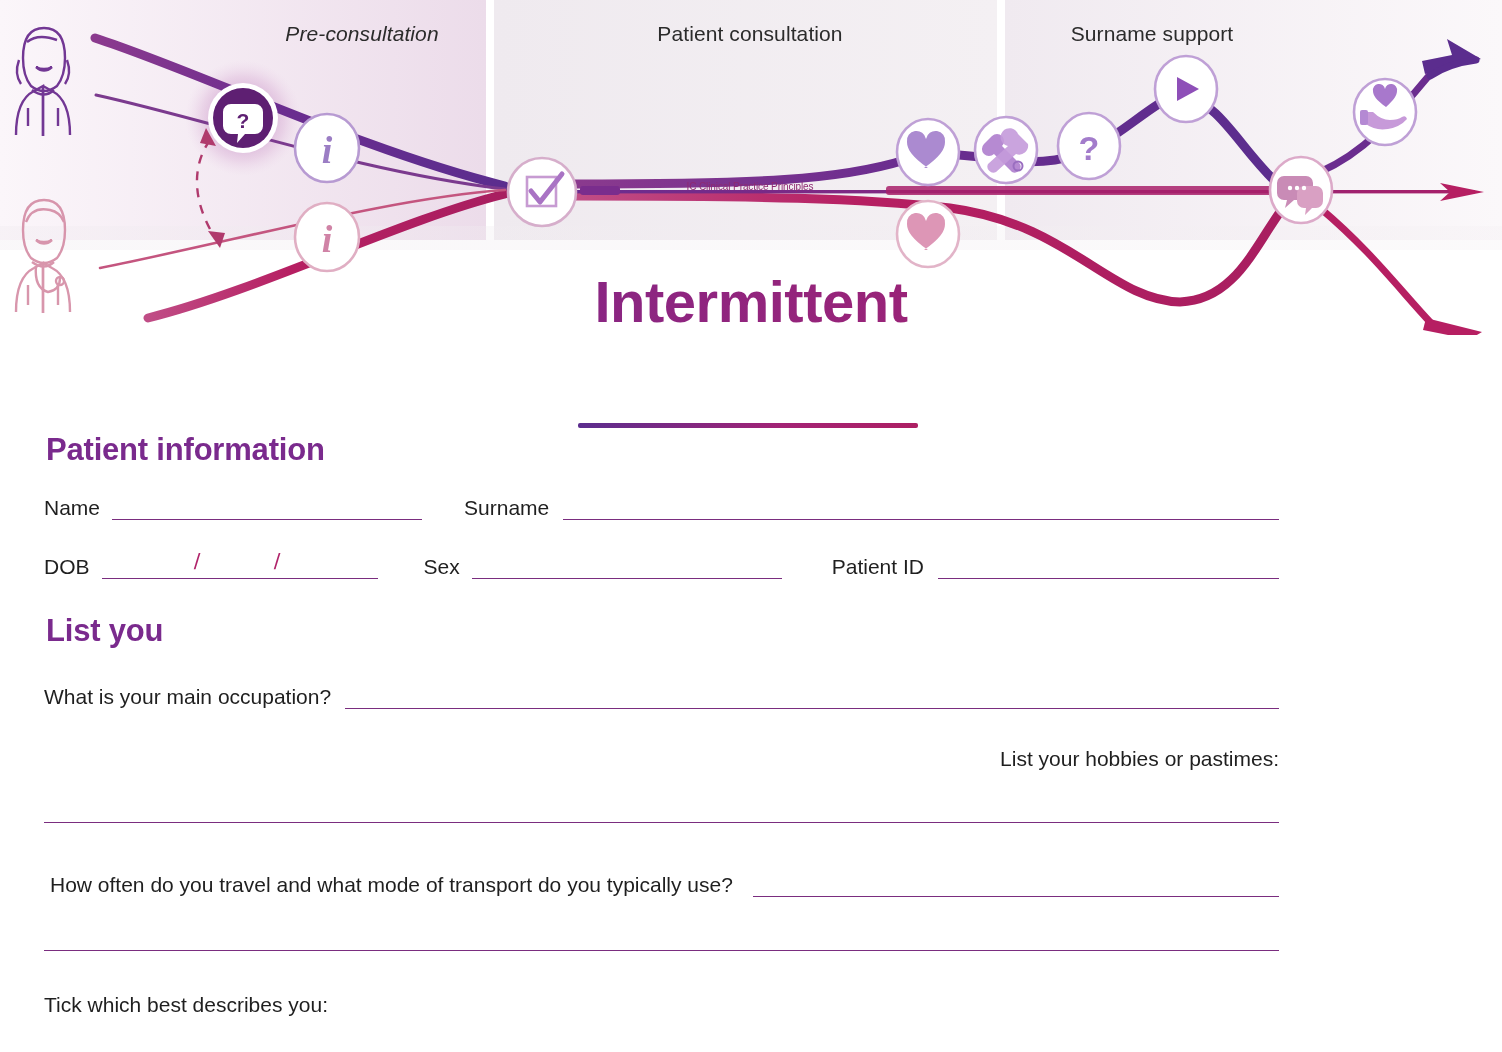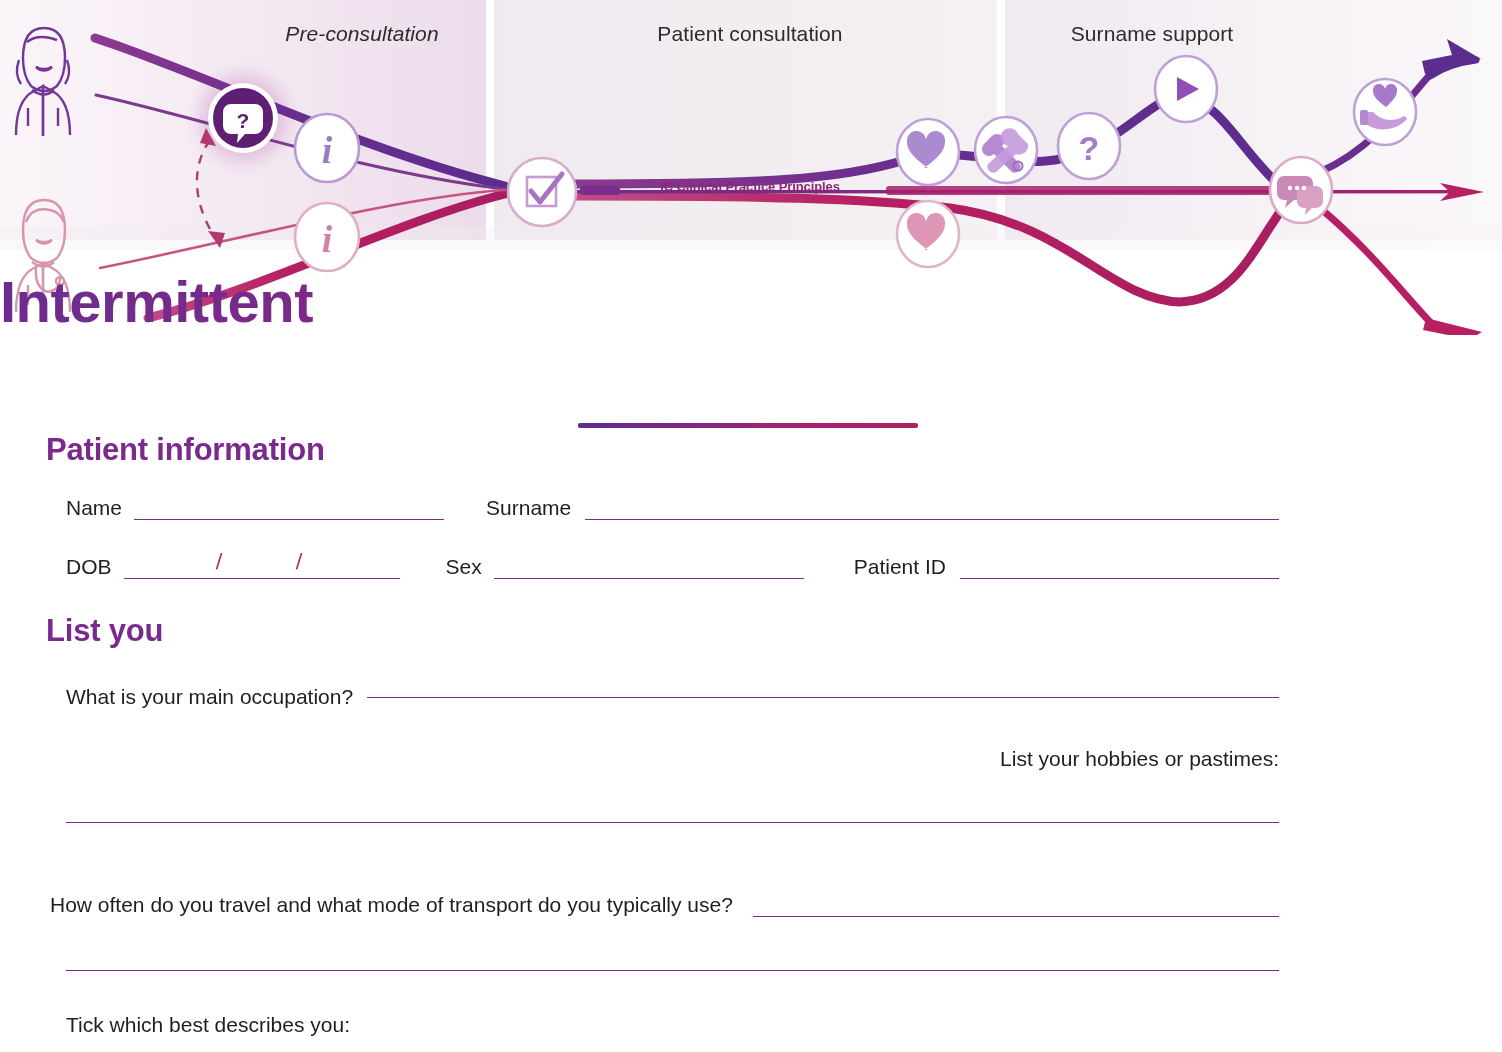--- a/index.html
+++ b/index.html
@@ -28,30 +28,30 @@
     transform: translateX(-50%);
   }
   #stage-0 { left: 362px; top: 22px; font-style: italic; }
   #stage-1 { left: 750px; top: 22px; }
   #stage-2 { left: 1152px; top: 22px; }
 
   .principles-label {
     position:absolute;
     left: 750px; top: 186px;
     transform: translate(-50%,-50%);
-    font-size: 13px;
-    font-weight: 700;
+    font-size: 10px;
+    font-weight: 400;
     color: #8e2a72;
     letter-spacing: -0.1px;
     white-space: nowrap;
   }
 
   
   .title-wrap {
-    position: absolute; left: 0; top: 268px; width: 1502px; text-align: left;
+    position: absolute; left: 0; top: 268px; width: 1502px; text-align: center;
   }
   .title-line {
     font-family: "Liberation Sans", sans-serif;
     font-weight: bold;
     font-size: 58px;
     line-height: 68px;
     letter-spacing: -0.5px;
     background: linear-gradient(90deg,#6b2d8f 0%,#8e2580 45%,#b61f62 100%);
     -webkit-background-clip: text;
     background-clip: text;
@@ -85,21 +85,21 @@
   .rule {
     border-bottom: 1.4px solid #7a2d7f;
     height: 1px;
     flex: 0 0 auto;
   }
   .rule.grow { flex: 1 1 auto; }
 
   .row {
     display: flex;
     align-items: flex-end;
-    margin-left: 66px;
+    margin-left: 44px;
     margin-right: 42px;
   }
 
   .gap { flex: 0 0 auto; }
 
   
   .dob-field { position: relative; }
   .slash {
     position: absolute;
     bottom: 4px;
@@ -316,37 +316,37 @@
       <span class="gap" style="width:12px;"></span>
       <span class="rule" style="width:310px;"></span>
       <span class="gap" style="width:50px;"></span>
       <span class="q-text">Patient ID</span>
       <span class="gap" style="width:14px;"></span>
       <span class="rule grow"></span>
     </div>
 
     <div class="section-head" style="margin-top:34px;">List you</div>
 
-    <div class="row" style="margin-top:36px;align-items:center;">
+    <div class="row" style="margin-top:36px;">
       <span class="q-text">What is your main occupation?</span>
       <span class="gap" style="width:14px;"></span>
       <span class="rule grow"></span>
     </div>
 
     <div class="row" style="margin-top:38px;flex-direction:column;">
       <span class="q-text">List your hobbies or pastimes:</span>
       <span class="gap" style="width:14px;"></span>
       <span class="rule grow"></span>
     </div>
 
     <div class="row" style="margin-top:50px;">
       <span class="rule grow"></span>
     </div>
 
-    <div class="row" style="margin-top:70px; margin-left:50px;">
+    <div class="row" style="margin-top:50px; margin-left:50px;">
       <span class="q-text">How often do you travel and what mode of transport do you typically use?</span>
       <span class="gap" style="width:20px;"></span>
       <span class="rule grow"></span>
     </div>
 
     <div class="row" style="margin-top:53px;">
       <span class="rule grow"></span>
     </div>
 
     <div class="row" style="margin-top:42px;">

